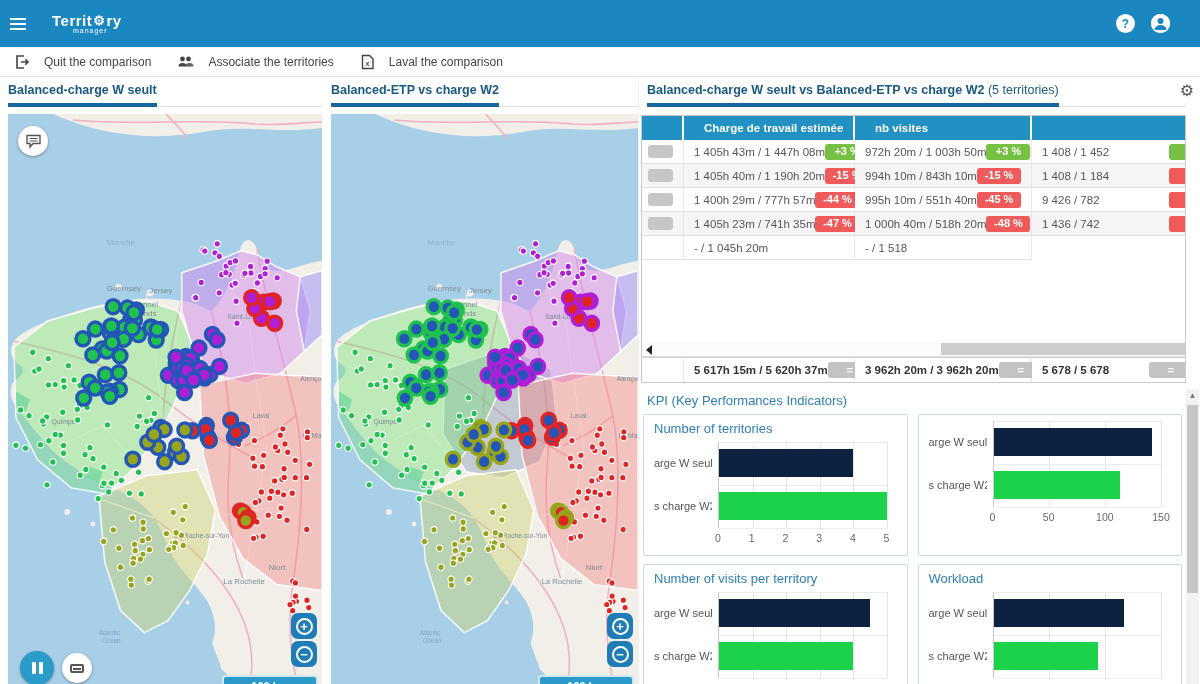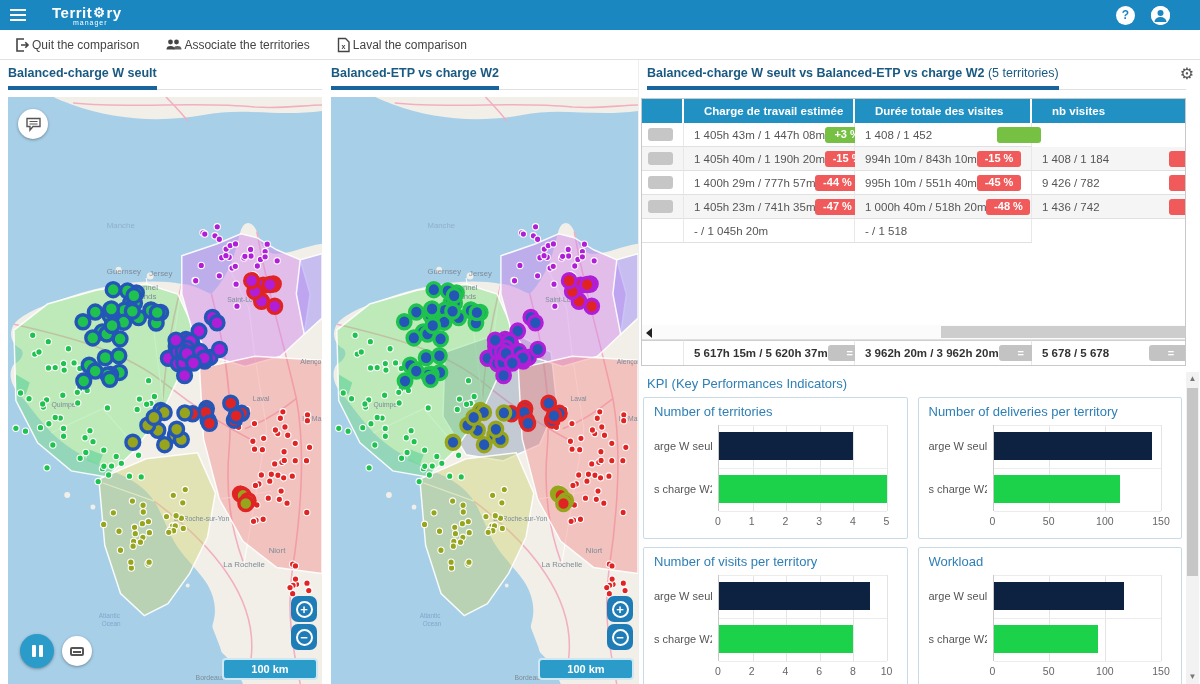--- a/index.html
+++ b/index.html
@@ -1,34 +1,34 @@
 <!DOCTYPE html>
 <html><head>
 <meta charset="utf-8">
 <style>
   * { box-sizing: border-box; margin: 0; padding: 0; }
   html,body { width:1200px; height:684px; overflow:hidden; background:#fff;
     font-family:"Liberation Sans", sans-serif; }
   .app { width:1200px; height:684px; position:relative; background:#fff; }
 
   
-  .topbar { height:30px; background:#1b87c1; display:flex; align-items:center; padding:0 10px; }
+  .topbar { height:47px; background:#1b87c1; display:flex; align-items:center; padding:0 10px; }
   .hamburger { width:30px; height:24px; display:flex; flex-direction:column; justify-content:center; gap:3px; cursor:pointer; background:none; border:none; }
   .hamburger i { display:block; width:16px; height:2px; background:#fff; }
   .brand { color:#fff; margin-left:12px; line-height:1; }
   .brand .row1 { font-size:15px; font-weight:bold; letter-spacing:.5px; display:flex; align-items:center; }
   .brand .gear { font-size:13px; margin:0 1px; }
   .brand .row2 { font-size:7px; letter-spacing:1px; text-align:right; margin-top:-1px; padding-right:14px; }
   .topbar-right { margin-left:auto; display:flex; align-items:center; gap:16px; padding-right:20px; }
   .circle-btn { width:19px; height:19px; border-radius:50%; background:#fff; color:#1b87c1;
     display:flex; align-items:center; justify-content:center; font-weight:bold; font-size:12px; border:none; cursor:pointer; }
 
   
   .menubar { height:30px; display:flex; align-items:center; gap:26px; padding:0 14px; border-bottom:1px solid #e2e2e2; background:#fff; }
-  .menu-item { display:flex; align-items:center; gap:2px; background:none; border:none; cursor:pointer;
+  .menu-item { display:flex; align-items:center; gap:14px; background:none; border:none; cursor:pointer;
     font-size:12px; color:#444; font-family:"Liberation Sans",sans-serif; }
   .menu-item svg { display:block; }
 
   
   .content { display:flex; height:624px; }
   .map-panel { position:relative; }
   .map-panel.m0 { width:322px; padding-left:8px; }
   .map-panel.m1 { width:316px; padding-left:9px; }
   .right-panel { flex:1; position:relative; padding-left:2px; border-left:1px solid #eee; }
 
@@ -884,30 +884,33 @@
     <section class="right-panel">
       <div class="panel-title compare-title">
         <span class="t"><span>Balanced-charge W seult</span><span> vs </span><span>Balanced-ETP vs charge W2</span><span class="norm"> (5 territories)</span></span>
         <button class="gear-btn">⚙</button>
       </div>
 
       <div class="tblwrap">
         <div class="trow thead-row" id="theadRow">
             <div class="hcell"></div>
             <div class="hcell">Charge de travail estimée</div>
-            <div class="hcell">Durée totale des visites</div>
             <div class="hcell">nb visites</div>
           </div>
         <div id="tblRows">
             <div class="trow">
               <div class="tcell swcell">
                 <button class="swatch"></button>
               </div>
               <div class="tcell ">
                 <span class="val">1 405h 43m / 1 447h 08m</span>
+                <span class="badge up">+3 %</span>
+              </div>
+              <div class="tcell ">
+                <span class="val">972h 20m / 1 003h 50m</span>
                 <span class="badge up">+3 %</span>
               </div>
               <div class="tcell ">
                 <span class="val">1 408 / 1 452</span>
                 <span class="badge clipb up"></span>
               </div>
             </div>
             <div class="trow alt">
               <div class="tcell swcell">
                 <button class="swatch"></button>
@@ -1012,21 +1015,20 @@
               <div class="ylab" style="top: 58px;">s charge W2</div>
               <div class="xtick" style="left: calc(0% + 64px);">0</div>
               <div class="xtick" style="left: calc(20% + 49.2px);">1</div>
               <div class="xtick" style="left: calc(40% + 34.4px);">2</div>
               <div class="xtick" style="left: calc(60% + 19.6px);">3</div>
               <div class="xtick" style="left: calc(80% + 4.8px);">4</div>
               <div class="xtick" style="left: calc(100% - 10px);">5</div>
             </div>
           </div>
           <div class="kpi-card">
-            <div class="kpi-title">Number of deliveries per territory</div>
             <div class="chart-body">
               <div class="plot">
                 <div class="gline" style="left: 33.3333%;"></div>
                 <div class="gline" style="left: 66.6667%;"></div>
                 <div class="gline" style="left: 100%;"></div>
                 <div class="hline" style="top: 0px;"></div>
                 <div class="hline" style="top: 43px;"></div>
                 <div class="hline" style="top: 86px;"></div>
                 <div class="cbar" style="top: 7px; width: 94.6667%; background: rgb(13, 34, 64);"></div>
                 <div class="cbar" style="top: 50px; width: 75.3333%; background: rgb(27, 210, 74);"></div>

